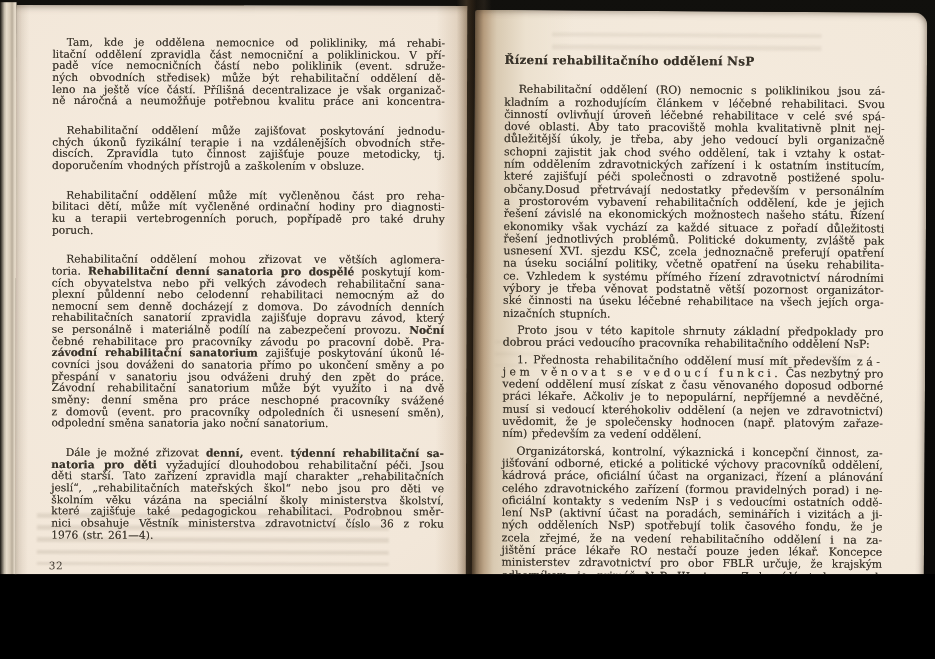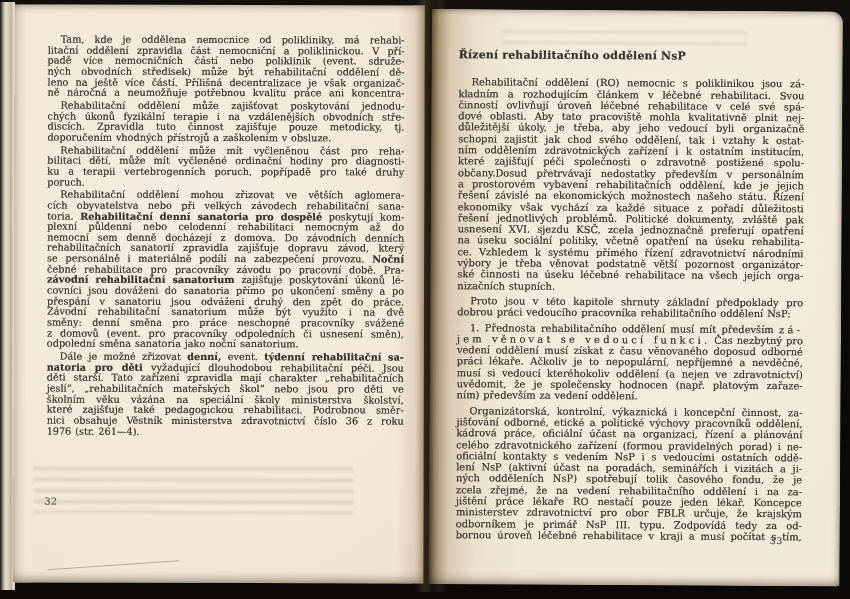--- a/index.html
+++ b/index.html
@@ -1,17 +1,17 @@
 <!DOCTYPE html>
 <html><head>
 <meta charset="utf-8">
 <style>
   html,body{margin:0;padding:0;background:#000;}
   .scene{
-    position:relative;width:850px;height:599px;overflow:hidden;
+    position:relative;width:850px;height:522px;overflow:hidden;
     background:linear-gradient(180deg,#11100d 0,#0c0b09 40%,#0a0908 100%);
     font-family:"DejaVu Serif","Liberation Serif",serif;
   }
   
   .edges-left{
     position:absolute;left:0;top:2px;width:15px;height:588px;
     background:linear-gradient(90deg,#16140f 0,#6e675c 2px,#c4bbaa 4px,#e7dccb 6px,#d6cab7 9px,#b9ad9b 11px,#dfd4c3 13px,#e9decd 15px);
   }
   .page{position:absolute;box-sizing:border-box;}
   .page-left{
@@ -35,29 +35,29 @@
   
   .gutter{
     position:absolute;left:415px;top:0;width:32px;height:592px;z-index:4;pointer-events:none;
     background:linear-gradient(90deg, rgba(118,92,64,0) 0, rgba(112,88,60,.38) 9px, rgba(50,37,23,.68) 14px, rgba(50,37,23,.28) 18px, rgba(150,120,88,.14) 25px, rgba(150,120,88,0) 32px);
   }
   .text{position:absolute;color:#39332a;text-shadow:0 0 .5px rgba(58,50,39,.65);}
   .text-left{left:33px;top:30px;width:357px;font-size:9.7px;line-height:10.65px;}
   .text-right{left:27px;top:40px;width:346px;font-size:9.9px;line-height:11.3px;}
   .heading{font-weight:bold;font-size:10.9px;letter-spacing:.2px;margin:0 0 16px 0;}
   .para{margin:0;}
-  .text-left .para + .para{margin-top:2px;}
+  .text-left .para + .para{margin-top:16px;}
   .text-right .para + .para{margin-top:4px;}
   .l{text-align:justify;word-spacing:.8px;}
   .l.j{text-align-last:justify;}
   .l.first{text-indent:13px;}
   .l b{font-weight:bold;}
   .sp{letter-spacing:3.2px;}
   .pn{position:absolute;font-size:9.5px;color:#3c362d;letter-spacing:.5px;}
-  .pn-left{left:31px;top:491px;}
+  .pn-left{left:31px;top:505px;}
   .pn-right{left:341px;top:524px;}
   
   .ghost{
     position:absolute;pointer-events:none;
     background:repeating-linear-gradient(180deg, rgba(112,98,78,.30) 0 4px, rgba(112,98,78,0) 4px 11px);
     filter:blur(1.2px);opacity:.45;
   }
   .ghost-left{left:20px;top:462px;width:320px;height:47px;}
   .ghost-right{left:70px;top:20px;width:245px;height:21px;opacity:.3;}
   .ghost-right2{left:20px;top:300px;width:330px;height:24px;opacity:.14;}
@@ -89,22 +89,22 @@
           <div class="l">doporučením vhodných přístrojů a zaškolením v obsluze.</div>
         </div>
         <div class="para">
           <div class="l j first">Rehabilitační oddělení může mít vyčleněnou část pro reha-</div>
           <div class="l j">bilitaci dětí, může mít vyčleněné ordinační hodiny pro diagnosti-</div>
           <div class="l j">ku a terapii vertebrogenních poruch, popřípadě pro také druhy</div>
           <div class="l">poruch.</div>
         </div>
         <div class="para">
           <div class="l j first">Rehabilitační oddělení mohou zřizovat ve větších aglomera-</div>
+          <div class="l j">toria. <b>Rehabilitační denní sanatoria pro dospělé</b> poskytují kom-</div>
           <div class="l j">cích obyvatelstva nebo při velkých závodech rehabilitační sana-</div>
-          <div class="l j">toria. <b>Rehabilitační denní sanatoria pro dospělé</b> poskytují kom-</div>
           <div class="l j">plexní půldenní nebo celodenní rehabilitaci nemocným až do</div>
           <div class="l j">nemocní sem denně docházejí z domova. Do závodních denních</div>
           <div class="l j">rehabilitačních sanatorií zpravidla zajišťuje dopravu závod, který</div>
           <div class="l j">se personálně i materiálně podílí na zabezpečení provozu. <b>Noční</b></div>
           <div class="l j">čebné rehabilitace pro pracovníky závodu po pracovní době. Pra-</div>
           <div class="l j"><b>závodní rehabilitační sanatorium</b> zajišťuje poskytování úkonů lé-</div>
           <div class="l j">covníci jsou dováženi do sanatoria přímo po ukončení směny a po</div>
           <div class="l j">přespání v sanatoriu jsou odváženi druhý den zpět do práce.</div>
           <div class="l j">Závodní rehabilitační sanatorium může být využito i na dvě</div>
           <div class="l j">směny: denní směna pro práce neschopné pracovníky svážené</div>

